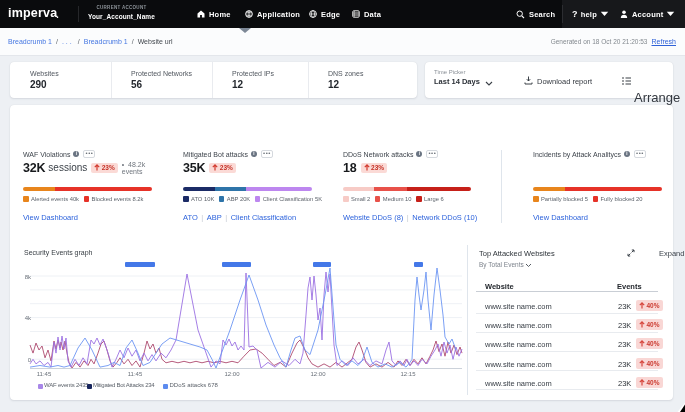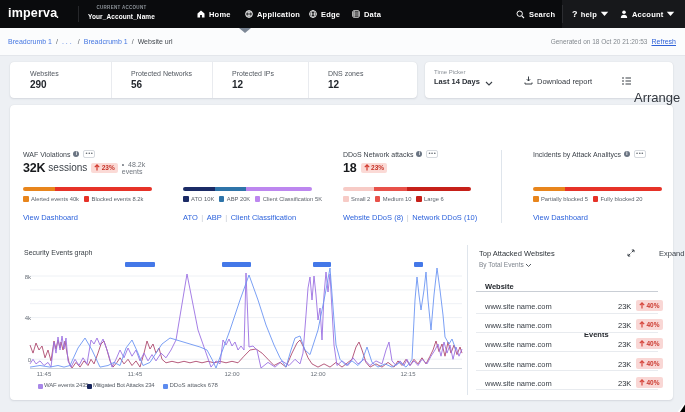--- a/index.html
+++ b/index.html
@@ -196,20 +196,32 @@
       <span class="sub">•&nbsp; 48.2k events</span>
       </div>
   </div>
   <div class="hbar" style="left:13px;top:82px;width:129px;">
       <div style="width:32px;background:#e8851c;"></div>
       <div style="width:97px;background:#e63228;"></div>
     </div>
   <div class="leg" style="left:13px;top:91px;"><span class="sq" style="background:#e8851c;"></span>Alerted events 40k<span class="sq" style="margin-left:4.5px;background:#e63228;"></span>Blocked events 8.2k</div>
   <div class="links" style="left:13px;top:108px;">View Dashboard</div>
 
+  <div class="blk" style="left:173px;">
+    <div class="title">Mitigated Bot attacks<span class="inf">i</span><span class="dots">•••</span></div>
+    <div class="valrow">
+        <span class="bigval">35K</span>
+      <span class="badge">
+          <svg width="6" height="7" viewBox="0 0 6 7" style="margin-right:1.5px;">
+            <path d="M3 6.6V1.4M0.8 3.2 3 0.9l2.2 2.3" stroke="#d23a2e" stroke-width="1.2" fill="none"></path>
+          </svg>
+          <span class="tx">23%</span>
+        </span>
+      </div>
+  </div>
   <div class="hbar" style="left:173px;top:82px;width:129px;">
       <div style="width:32px;background:#1b2b66;"></div>
       <div style="width:31px;background:#2e74a9;"></div>
       <div style="width:66px;background:#bd87ef;"></div>
     </div>
   <div class="leg" style="left:173px;top:91px;"><span class="sq" style="background:#1b2b66;"></span>ATO 10K<span class="sq" style="margin-left:4.5px;background:#2e74a9;"></span>ABP 20K<span class="sq" style="margin-left:4.5px;background:#bd87ef;"></span>Client Classification 5K</div>
   <div class="links" style="left:173px;top:108px;">ATO<span class="lsep">|</span>ABP<span class="lsep">|</span>Client Classification</div>
 
   <div class="blk" style="left:333px;">
     <div class="title">DDoS Network attacks<span class="inf">i</span><span class="dots">•••</span></div>
@@ -284,21 +296,21 @@
   <svg width="8" height="8" viewBox="0 0 8 8" style="position:absolute;left:617px;top:144px;">
       <path d="M4.8 1h2.2v2.2M3.2 7H1V4.8M7 1 4.6 3.4M1 7l2.4-2.4" stroke="#3c434b" stroke-width="1" fill="none"></path>
     </svg>
   <div class="secttl" style="left:629px;top:144px;font-size:7.5px;color:#3c434b;padding-left:20px;">Expand</div>
   <div class="secttl" style="left:469px;top:156px;font-size:6.5px;color:#7e848d;">By Total Events</div>
   <svg width="7" height="5" viewBox="0 0 7 5" style="position:absolute;left:515px;top:158px;">
       <path d="M1 1l2.5 2.5L6 1" stroke="#555b63" stroke-width="1" fill="none"></path>
     </svg>
 
   <div class="th" style="left:475px;top:177px;">Website</div>
-  <div class="th" style="left:574px;top:177px;margin-top:48px;">Events</div>
+  <div class="th" style="left:607px;top:177px;">Events</div>
   <div class="tline" style="top:186px;background:#c9ced5;"></div>
   <div class="trow" style="left:475px;top:197px;">www.site name.com</div>
   <div class="trow" style="left:608px;top:197px;color:#2b3036;">23K</div>
   <div class="ebadge" style="left:626px;top:195px;">
       <svg width="6" height="7" viewBox="0 0 6 7" style="margin-right:1.5px;">
         <path d="M3 6.6V1.4M0.8 3.2 3 0.9l2.2 2.3" stroke="#d6453c" stroke-width="1.2" fill="none"></path>
       </svg>
       <span class="tx">40%</span>
     </div>
   <div class="tline" style="top:208px;"></div>

